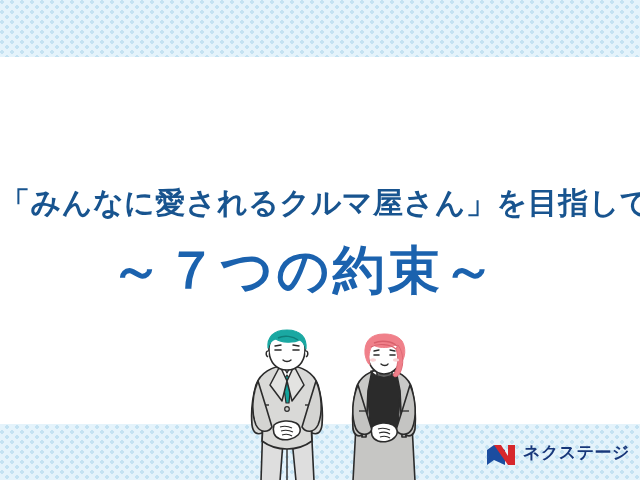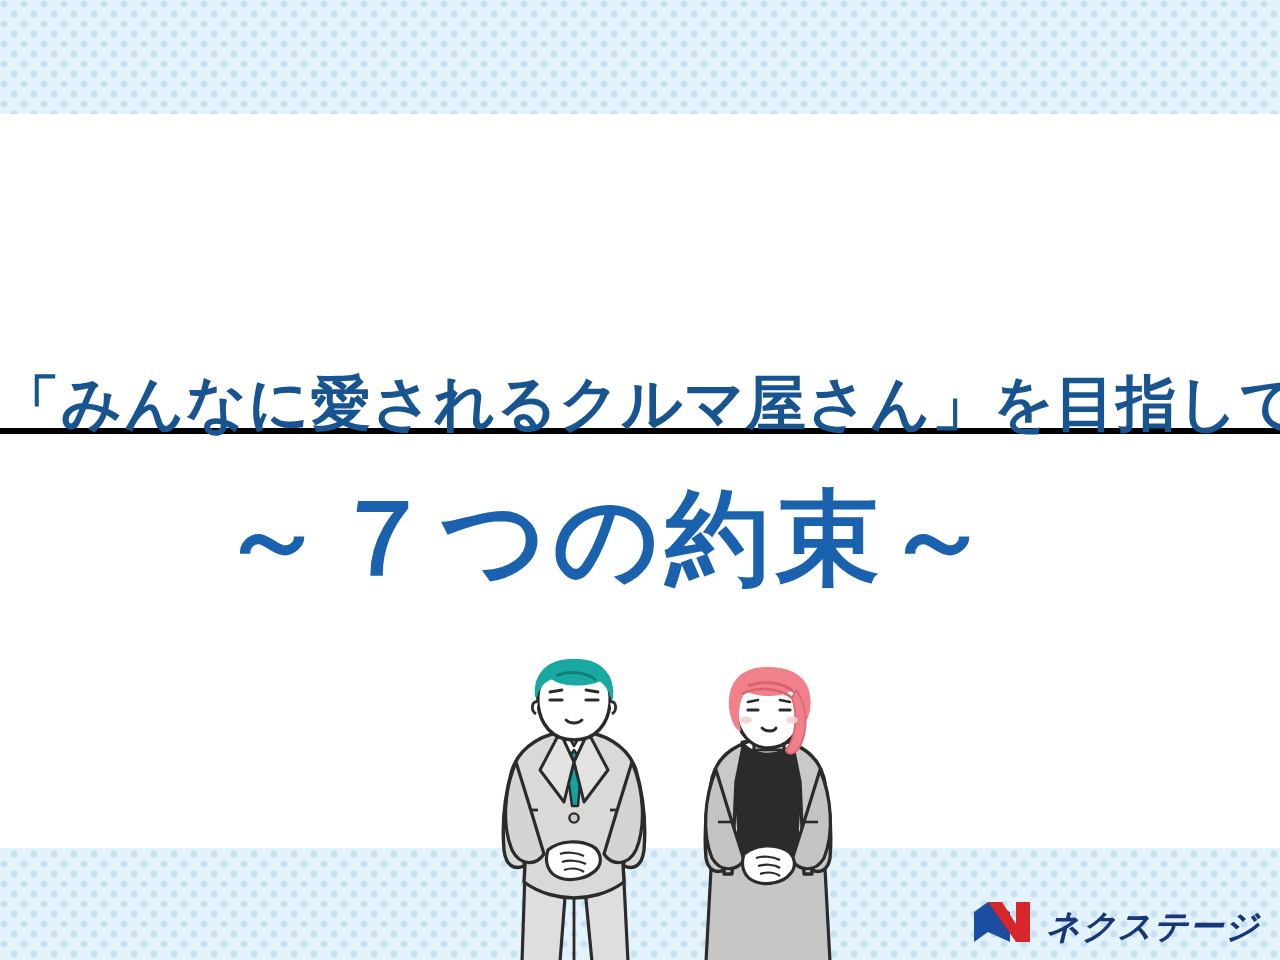--- a/index.html
+++ b/index.html
@@ -53,21 +53,20 @@
     font-weight: 700;
     letter-spacing: 0.5px;
     white-space: nowrap;
   }
 
   .line1-pos {
     position: absolute;
     left: 0;
     top: 129px;
     width: 640px;
-    text-decoration: underline;
   }
 
   .line2-pos {
     position: absolute;
     left: 0;
     top: 184px;
     width: 608px;
   }
 
   .line2 {
@@ -89,24 +88,23 @@
     width: 196px;
     height: 152px;
   }
 
   
   #logo {
     position: absolute;
     right: 10px;
     bottom: 8px;
     display: flex;
-    align-items: flex-end;
+    align-items: flex-start;
     gap: 7px;
     height: 28px;
-    font-style: italic;
   }
   #logo .logo-text {
     color: #17377a;
     font-size: 17px;
     font-weight: 700;
     letter-spacing: 0.5px;
     line-height: 17px;
     white-space: nowrap;
   }
 </style>

